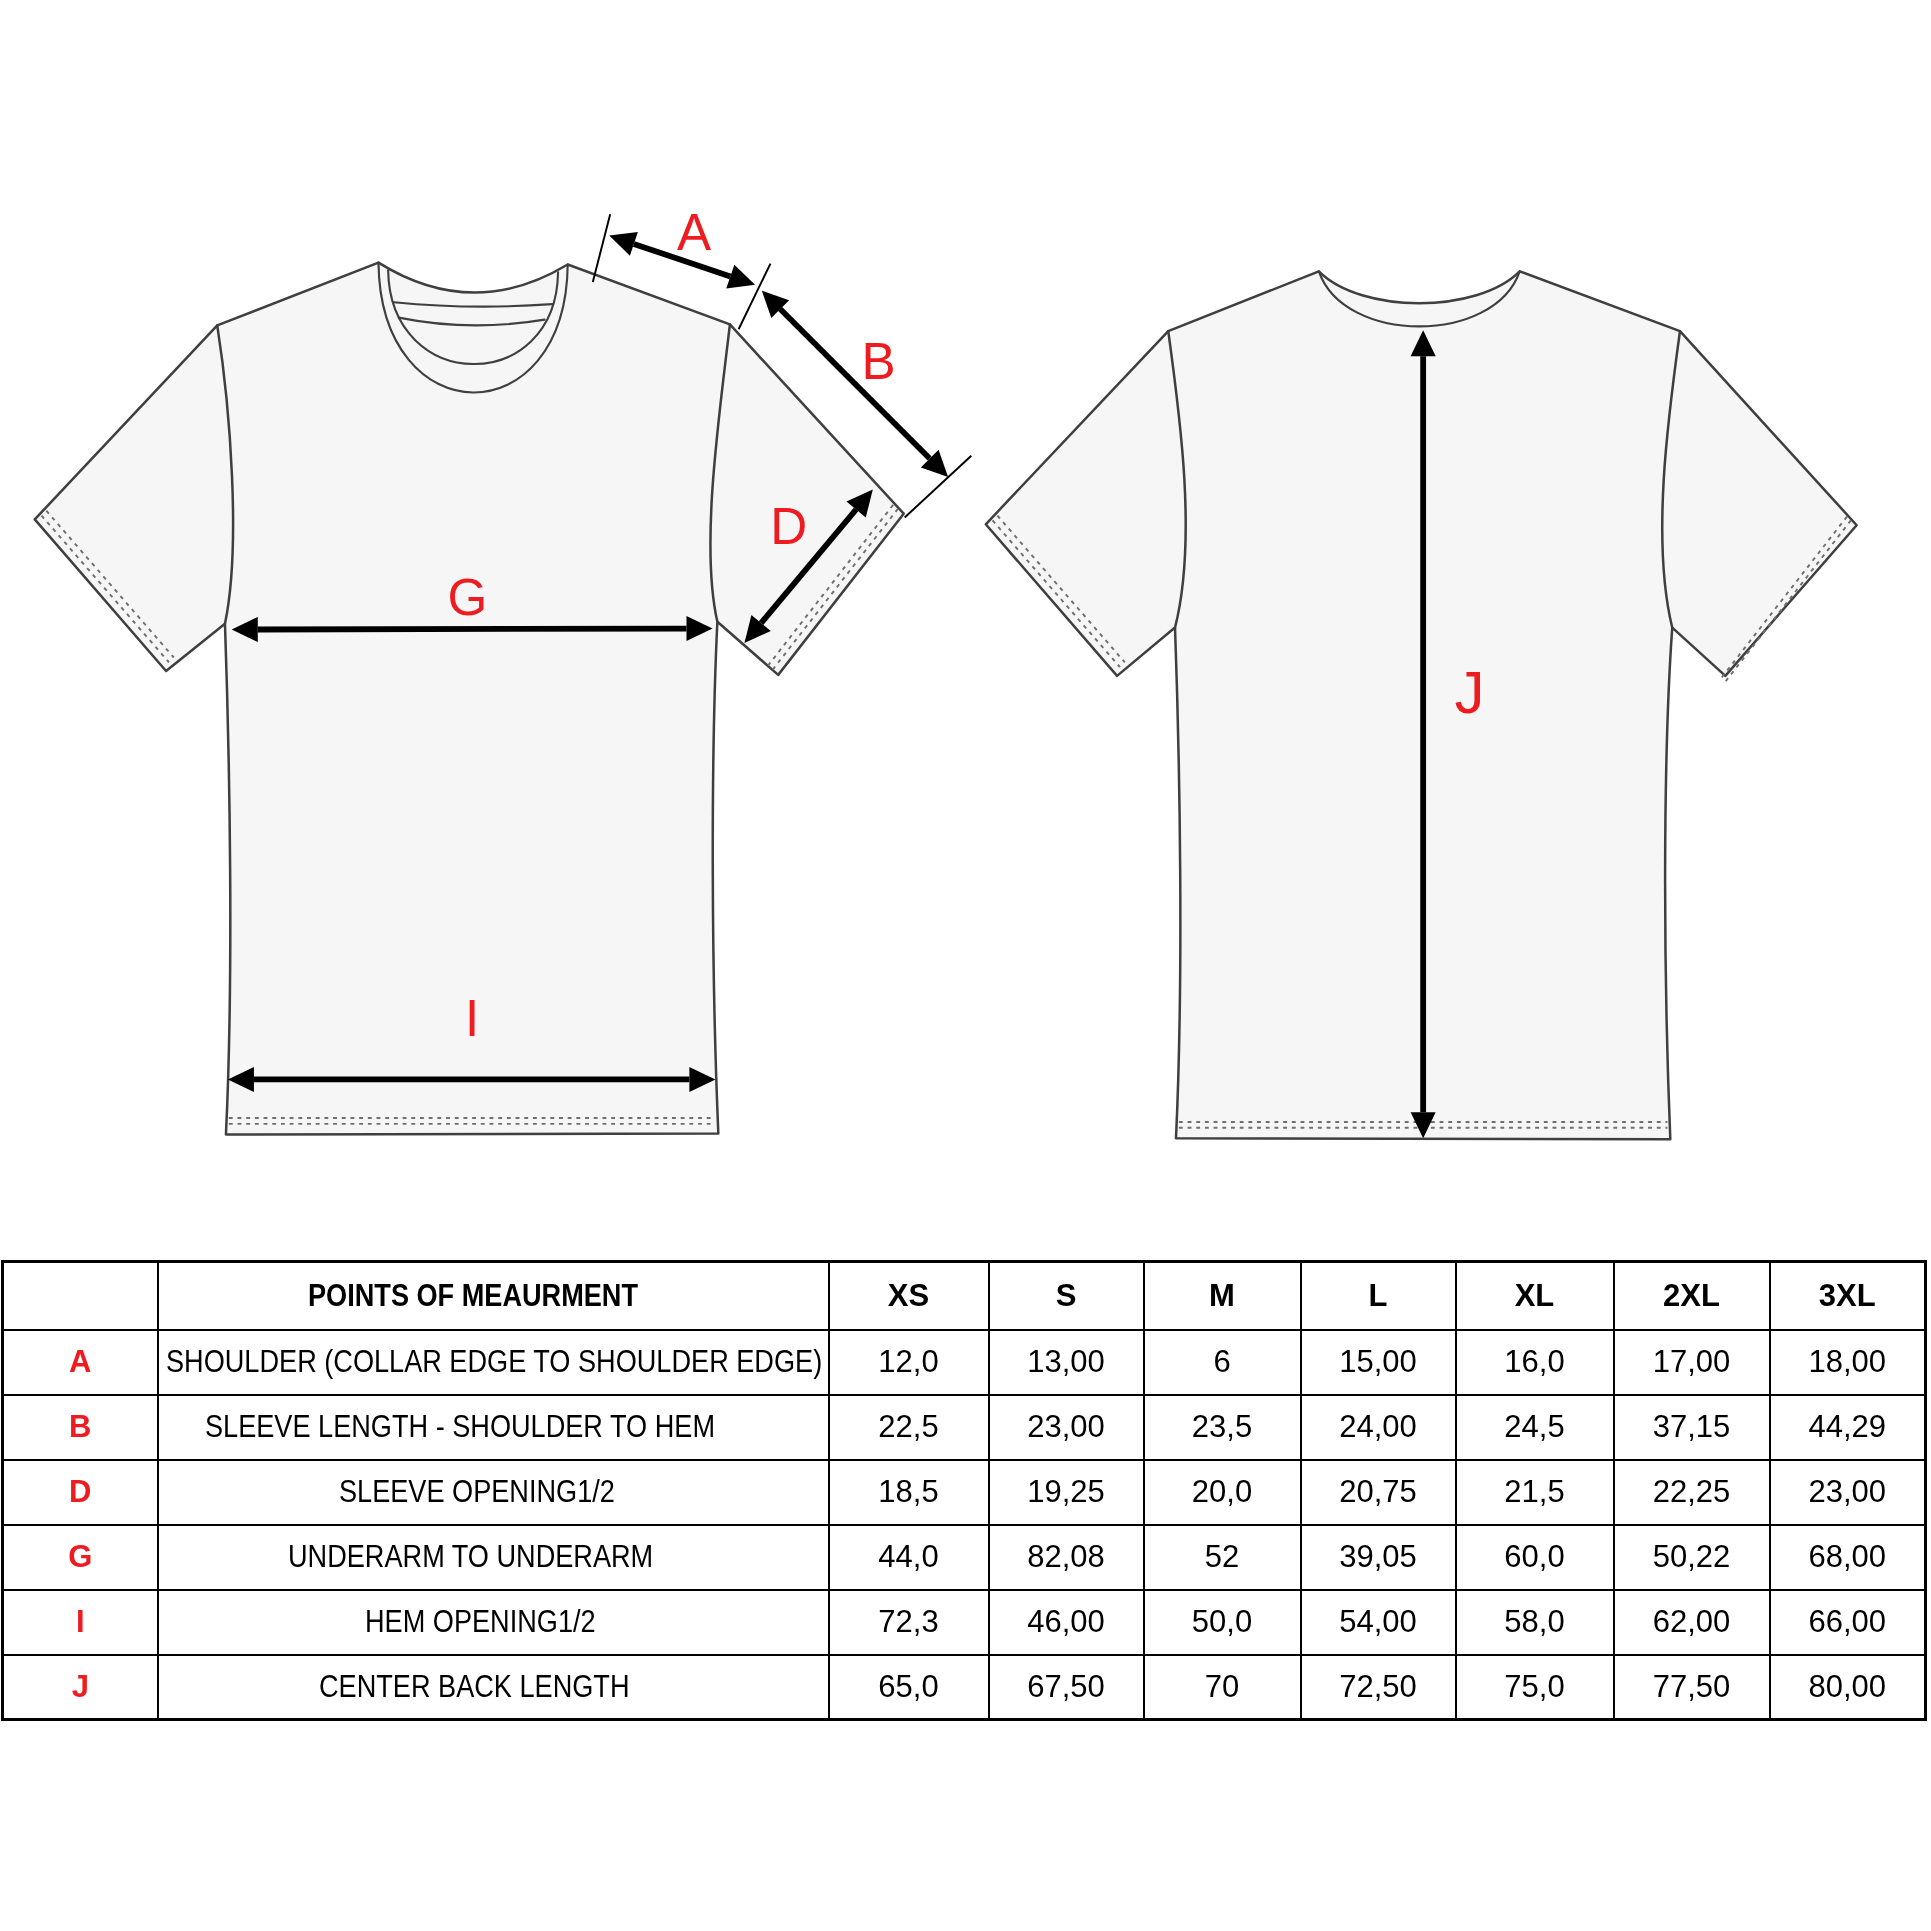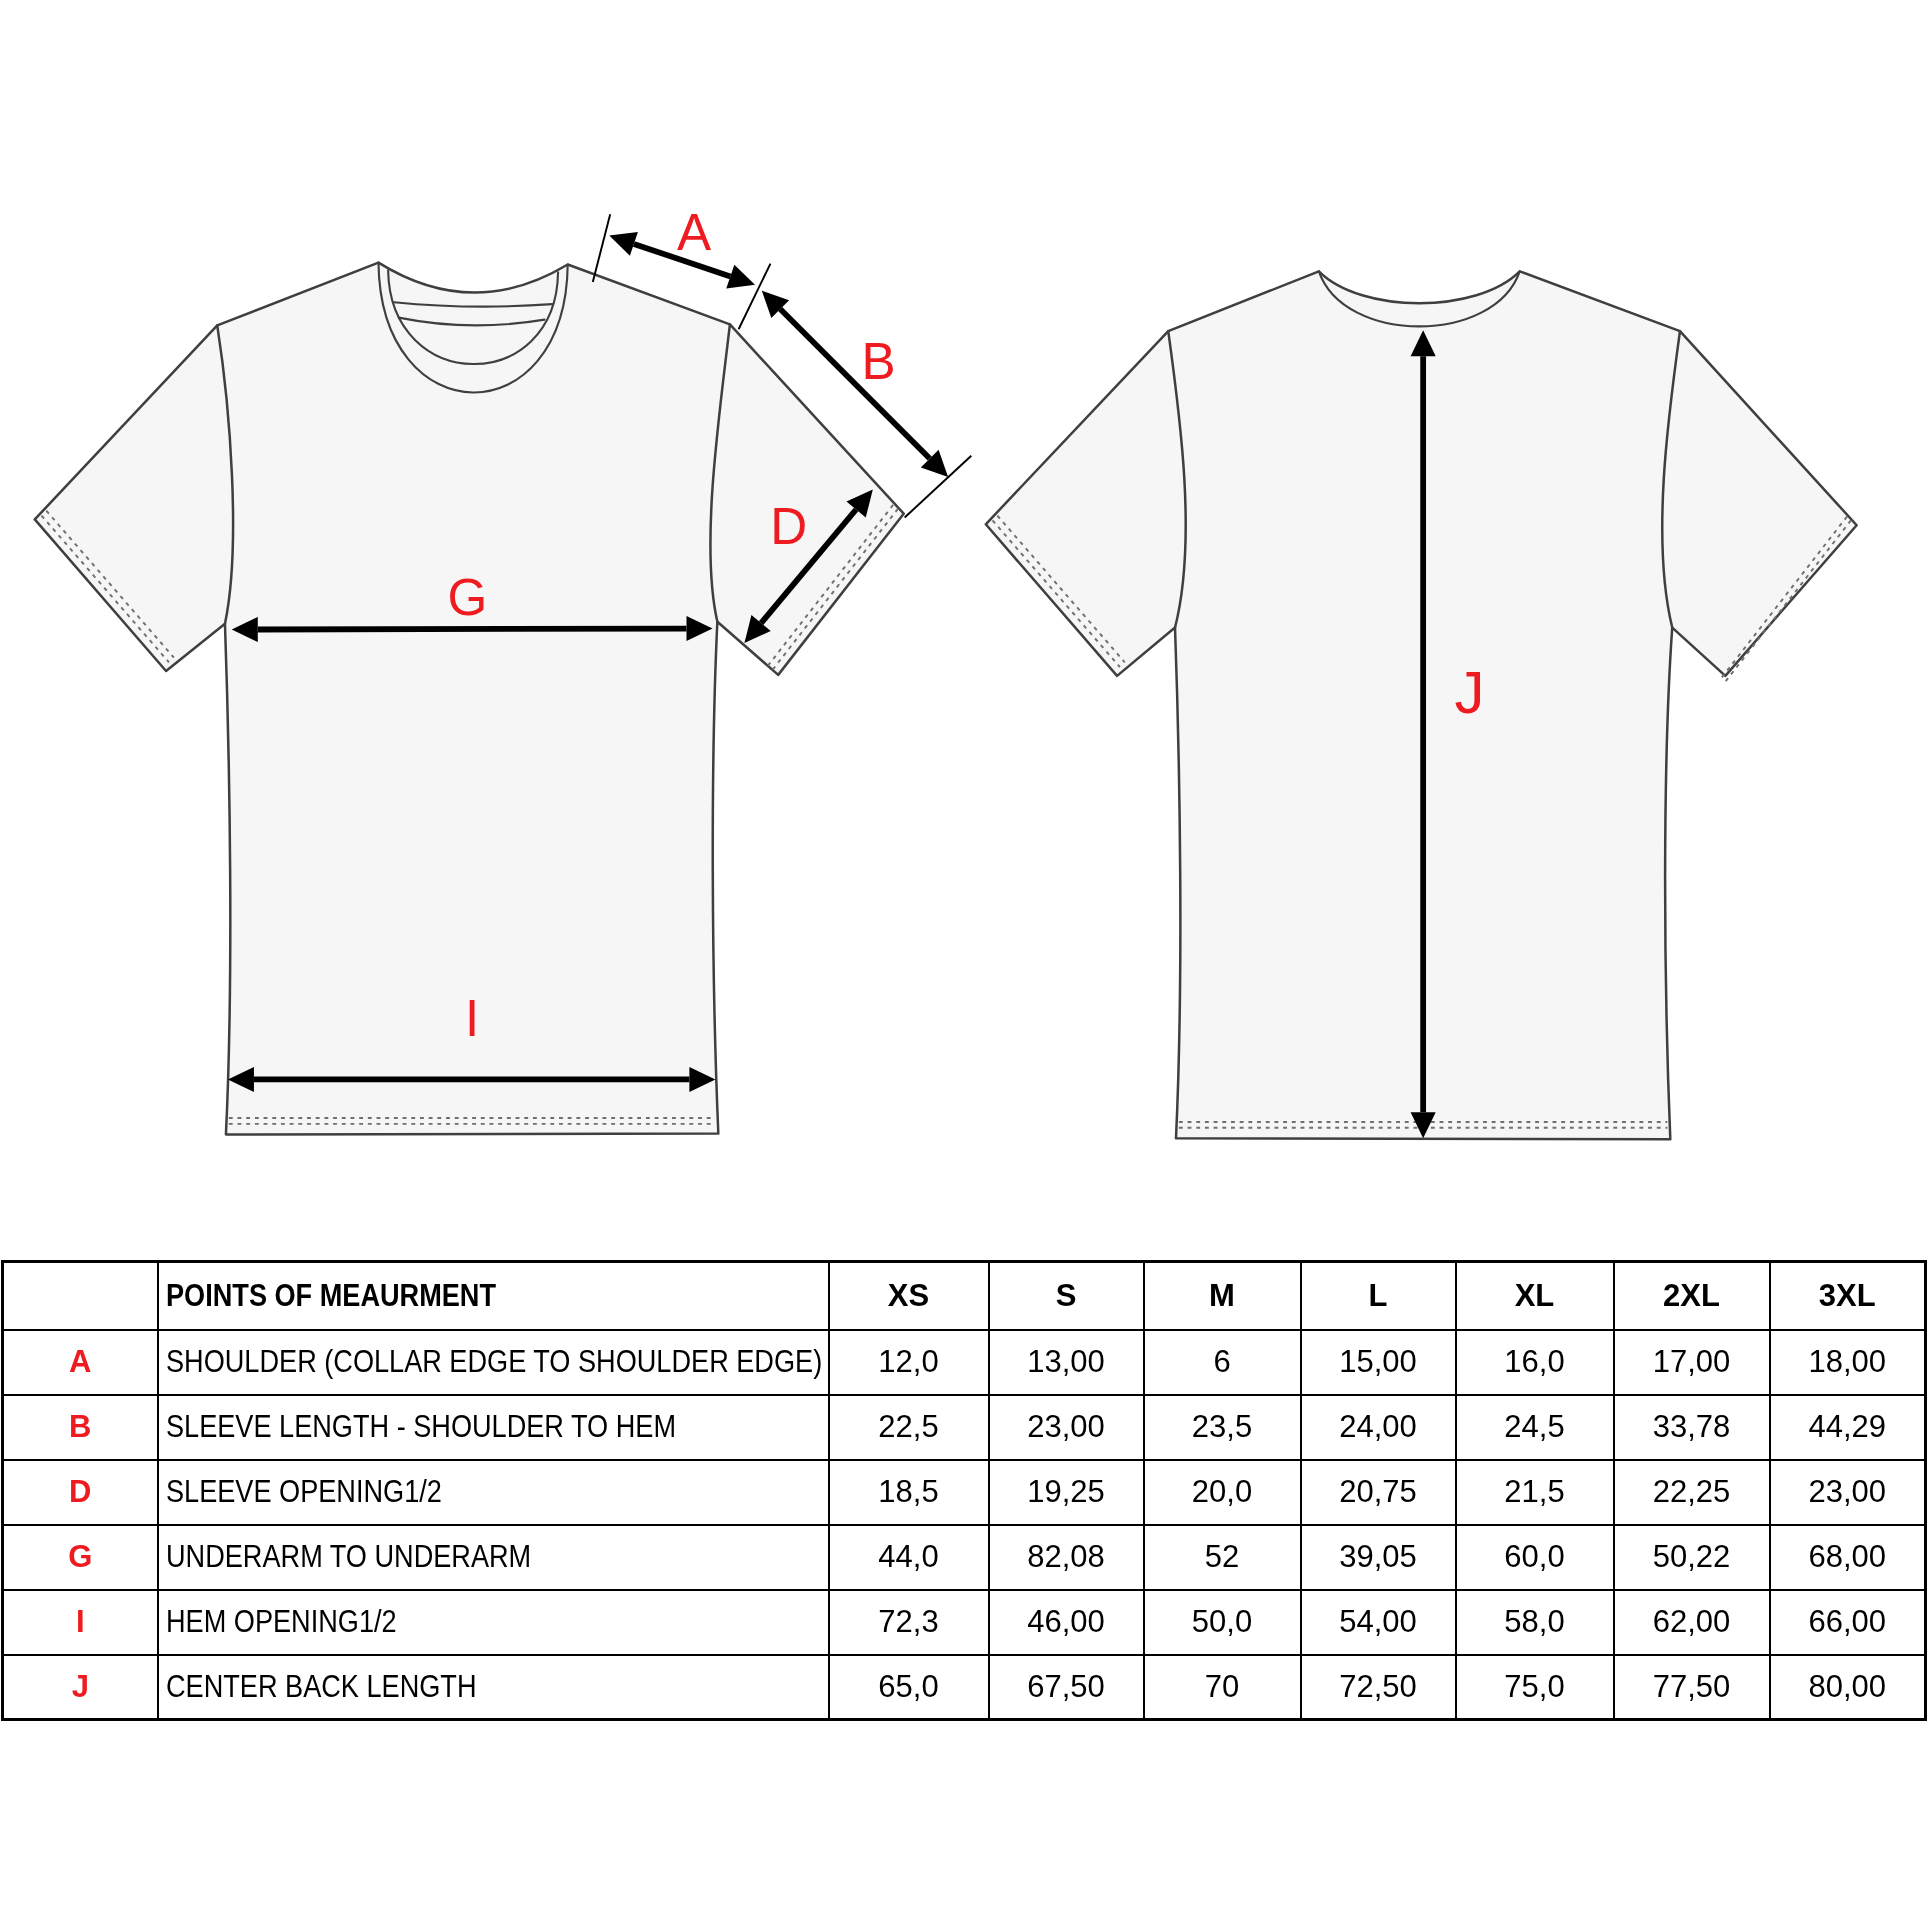--- a/index.html
+++ b/index.html
@@ -1,19 +1,19 @@
 <!DOCTYPE html>
 <html><head>
 <meta charset="utf-8">
 <style>
 html,body{margin:0;padding:0;background:#ffffff;width:1931px;height:1931px;font-family:"Liberation Sans", sans-serif;}
 #stage{position:absolute;left:0;top:0;width:1931px;height:1931px;overflow:hidden;}
 table{position:absolute;left:1px;top:1260px;border-collapse:collapse;table-layout:fixed;width:1926px;border:3.9px solid #000;}
 td{border:2.9px solid #000;padding:0;font-size:31px;color:#000;text-align:center;vertical-align:middle;overflow:hidden;white-space:nowrap;}
-td.lbl{text-align:left;padding-left:7px;}
+td.lbl{text-align:center;padding-left:7px;}
 td.hdr{font-weight:bold;}
 td.ltr{font-weight:bold;color:#ee1c20;}
 .sq{display:inline-block;transform:scaleX(0.875);transform-origin:0 50%;white-space:nowrap;}
 </style>
 </head>
 <body>
 <div id="stage">
 <svg width="1931" height="1931" viewBox="0 0 2000 2000" xmlns="http://www.w3.org/2000/svg">
 
   <g stroke="#3f3f3f" stroke-width="2.6" fill="none" stroke-linejoin="round" stroke-linecap="round">
@@ -132,21 +132,21 @@
           <td>18,00</td>
   </tr>
   <tr style="height:65px">
     <td class="ltr">B</td>
           <td class="lbl"><span class="sq">SLEEVE LENGTH - SHOULDER TO HEM</span></td>
           <td>22,5</td>
           <td>23,00</td>
           <td>23,5</td>
           <td>24,00</td>
           <td>24,5</td>
-          <td>33,78</td>
+          <td>37,15</td>
           <td>44,29</td>
   </tr>
   <tr style="height:65px">
     <td class="ltr">D</td>
           <td class="lbl"><span class="sq">SLEEVE OPENING1/2</span></td>
           <td>18,5</td>
           <td>19,25</td>
           <td>20,0</td>
           <td>20,75</td>
           <td>21,5</td>

